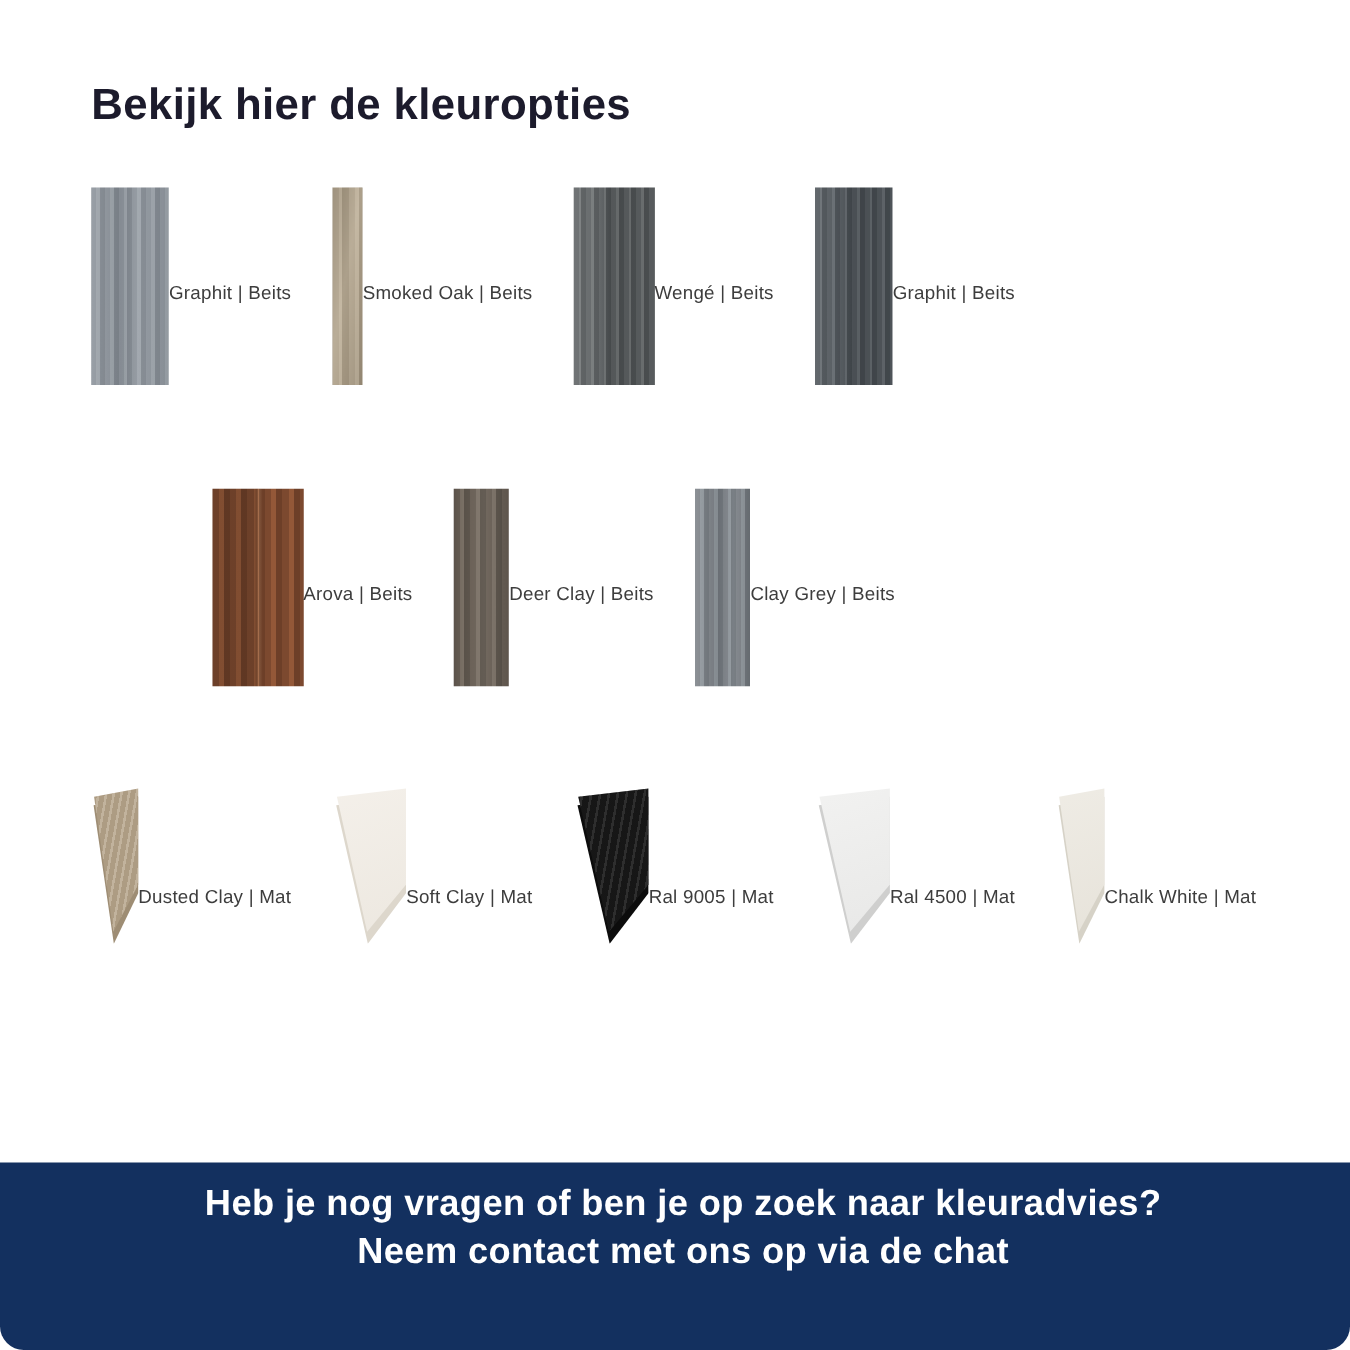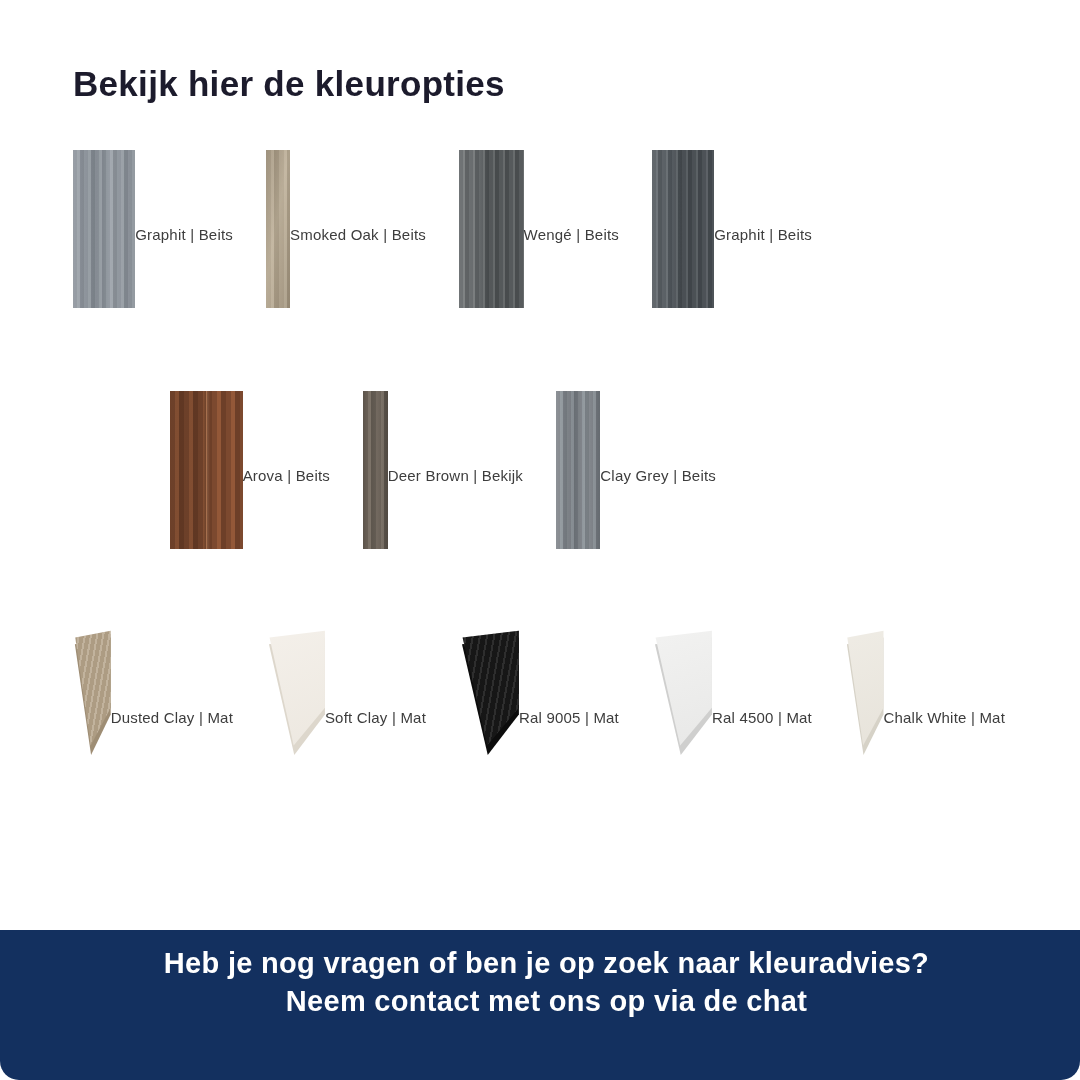--- a/index.html
+++ b/index.html
@@ -71,21 +71,21 @@
     </div>
   </div>
 
   <div class="swatch-row row-2">
     <div class="tile">
       <div class="swatch" style="background: linear-gradient(90deg, rgba(0,0,0,0.12) 46%, rgba(0,0,0,0.25) 49%, rgba(255,220,180,0.18) 50%, rgba(0,0,0,0) 55%), repeating-linear-gradient(90deg, #7c492f 0px, #7c492f 5px, #935838 5px, #935838 9px, #6d3f28 9px, #6d3f28 14px);"></div>
       <div class="swatch-label">Arova | Beits</div>
     </div>
     <div class="tile">
       <div class="swatch" style="background: linear-gradient(90deg, rgba(0,0,0,0.14) 0%, rgba(0,0,0,0.04) 15%, rgba(255,255,255,0.05) 55%, rgba(0,0,0,0.12) 100%), repeating-linear-gradient(90deg, #6b6157 0px, #6b6157 5px, #7d7368 5px, #7d7368 8px, #5c544b 8px, #5c544b 13px);"></div>
-      <div class="swatch-label">Deer Brown | Bekijk</div>
+      <div class="swatch-label">Deer Clay | Beits</div>
     </div>
     <div class="tile">
       <div class="swatch" style="background: linear-gradient(90deg, rgba(255,255,255,0.10) 0%, rgba(0,0,0,0.08) 40%, rgba(255,255,255,0.06) 70%, rgba(0,0,0,0.10) 100%), repeating-linear-gradient(90deg, #7f848a 0px, #7f848a 4px, #90979d 4px, #90979d 7px, #71777d 7px, #71777d 11px);"></div>
       <div class="swatch-label">Clay Grey | Beits</div>
     </div>
   </div>
 
   <div class="swatch-row row-3">
     <div class="tile">
       <div class="panel-photo">

